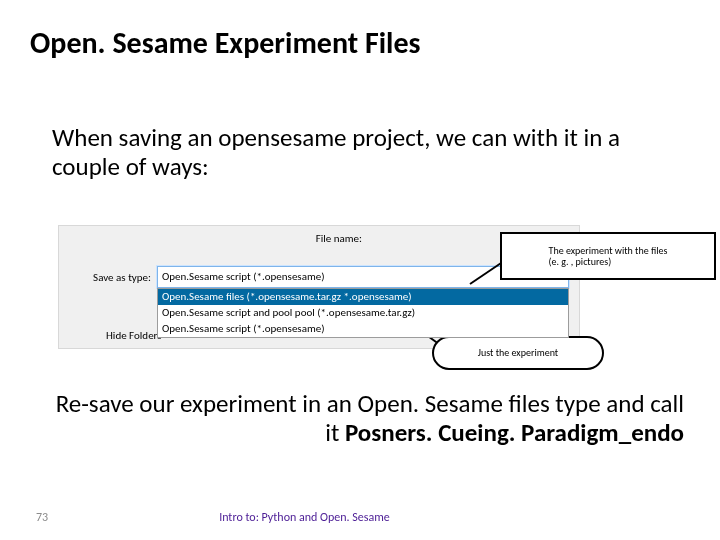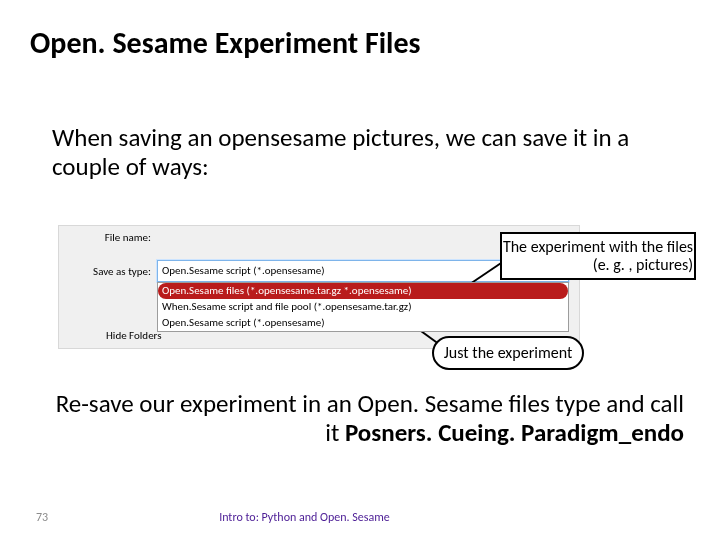--- a/index.html
+++ b/index.html
@@ -95,42 +95,41 @@
     background: #fff;
     font-size: 11px;
     z-index: 2;
   }
   .opt {
     padding: 1px 4px;
     line-height: 14px;
     white-space: nowrap;
   }
   .opt.sel {
-    background: #b91c1c;
+    background: #0369a1;
     color: #fff;
-    border-radius: 8px;
   }
   .hide-folders {
     position: absolute;
     left: 8px;
     bottom: 6px;
     font-size: 11px;
     color: #000;
     padding-left: 39px;
   }
   .callout-box {
     position: absolute;
     border: 2px solid #000;
     background: #fff;
-    font-size: 16px;
-    text-align: right;
+    font-size: 10px;
+    text-align: left;
     display: flex;
     align-items: center;
     justify-content: center;
-    padding: 4px 0;
+    padding: 4px 10px;
     line-height: 1.15;
   }
   .c1 { left: 500px; top: 232px; width: 192px; height: 36px; }
   .c2 { left: 432px; top: 336px; width: 148px; height: 22px; border-radius: 17px; }
   .connector {
     position: absolute;
     background: #000;
     height: 2px;
     transform-origin: left center;
   }
@@ -162,40 +161,40 @@
   }
   .chev svg { display: block; }
 </style>
 </head>
 <body>
 
 <div class="slide">
 
   <div class="title">Open. Sesame Experiment Files</div>
 
-  <div class="body1">When saving an opensesame pictures, we can save it in a couple of ways:</div>
+  <div class="body1">When saving an opensesame project, we can with it in a couple of ways:</div>
 
   <div class="dialog">
-    <div class="row" style="margin-top:0;">
+    <div class="row" style="margin-top:6px;flex-direction:column;">
       <div class="lbl">File name:</div>
     </div>
     <div class="row" style="margin-top:12px;">
       <div class="lbl">Save as type:</div>
       <div class="type-wrap">
         <div class="type-field">
           <span>Open.Sesame script (*.opensesame)</span>
           <span class="chev">
             <svg width="10" height="10" viewBox="0 0 10 10">
                 <path d="M1 3 L5 7 L9 3" stroke="#555" stroke-width="1.3" fill="none"></path>
               </svg>
           </span>
         </div>
         <div class="dropdown">
           <div class="opt sel">Open.Sesame files (*.opensesame.tar.gz *.opensesame)</div>
-          <div class="opt">When.Sesame script and file pool (*.opensesame.tar.gz)</div>
+          <div class="opt">Open.Sesame script and pool pool (*.opensesame.tar.gz)</div>
           <div class="opt">Open.Sesame script (*.opensesame)</div>
         </div>
       </div>
     </div>
     <div class="hide-folders">Hide Folders</div>
   </div>
 
   <div class="connector" style="left:470px; top:283px; width:42px; transform:rotate(-34deg);"></div>
 
   <div class="callout-box c1">

